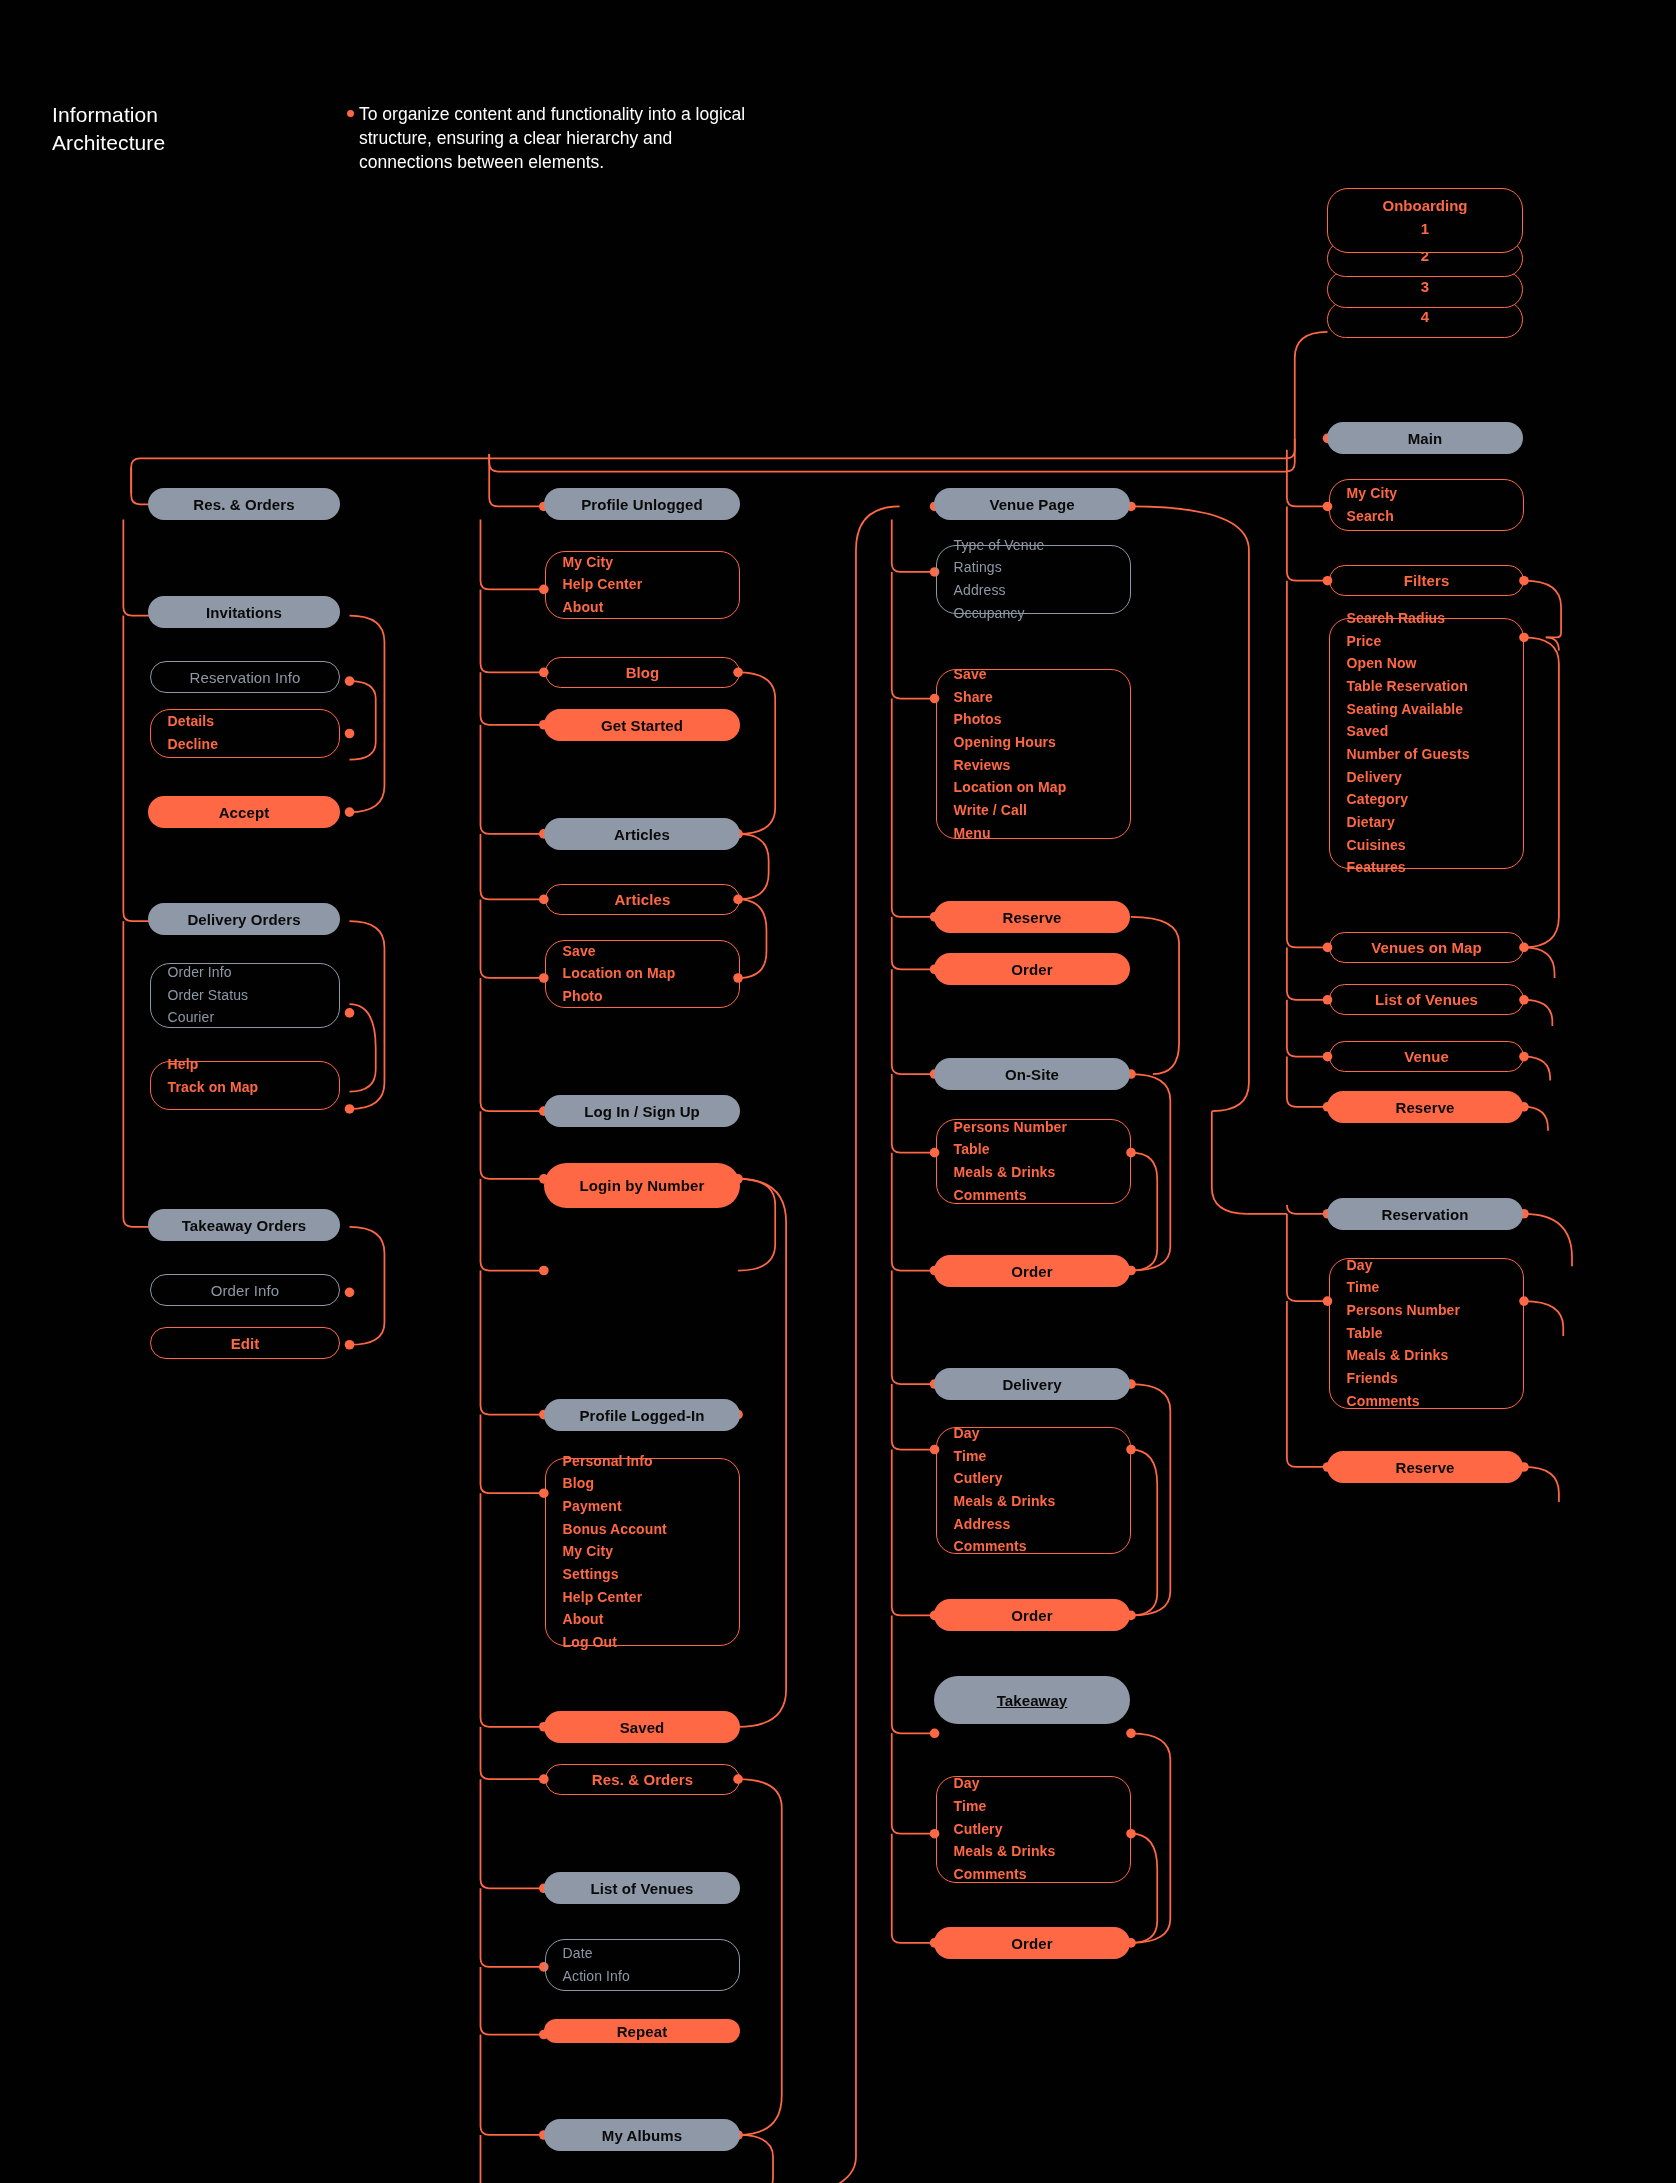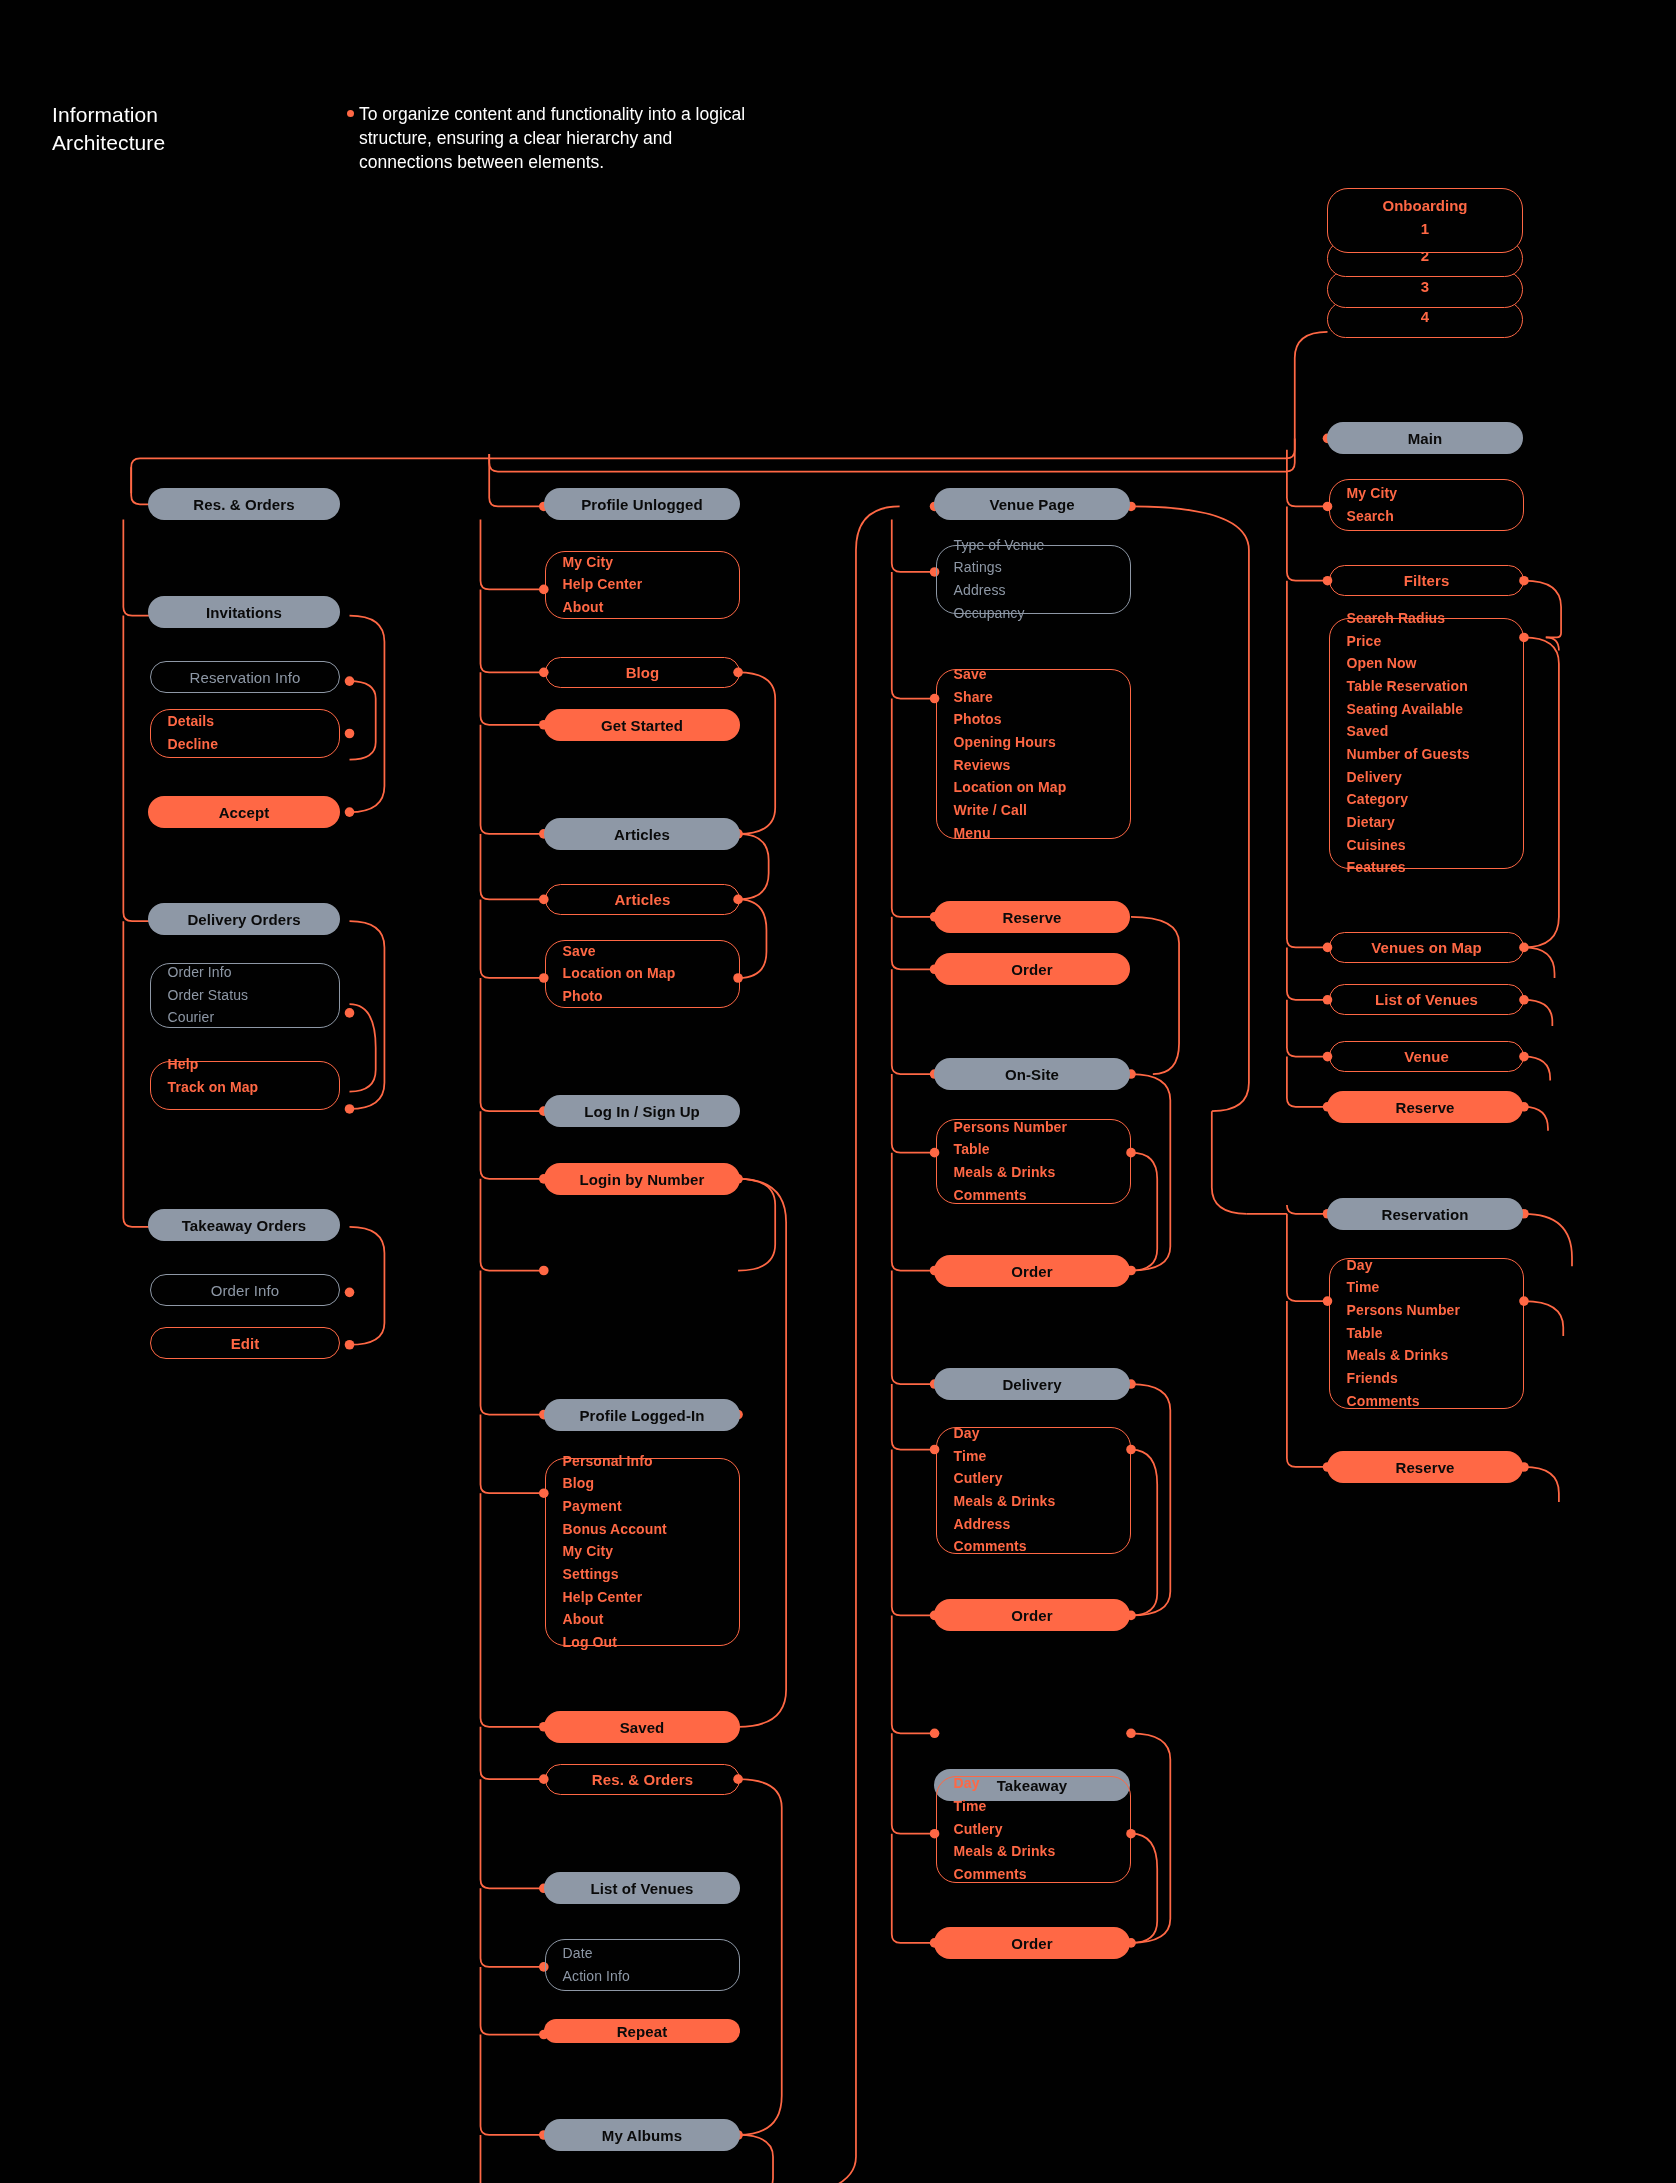--- a/index.html
+++ b/index.html
@@ -340,21 +340,21 @@
   <div class="card c-oline" style="left:545px;top:940px;width:195px;height:68px;">
     <div class="li">Save</div>
     <div class="li">Location on Map</div>
     <div class="li">Photo</div>
   </div>
 
   <div class="node n-grey" style="left:544px;top:1095px;width:196px;height:32px;">
     <span>Log In / Sign Up</span>
   </div>
 
-  <div class="node n-orange" style="left:544px;top:1163px;width:196px;height:32px;">
+  <div class="node n-orange" style="left:544px;top:1163px;width:196px;height:45px;">
     <span>Login by Number</span>
   </div>
 
 
   <div class="node n-grey" style="left:544px;top:1399px;width:196px;height:32px;">
     <span>Profile Logged-In</span>
   </div>
 
   <div class="card c-oline" style="left:545px;top:1458px;width:195px;height:188px;">
     <div class="li">Personal Info</div>
@@ -448,21 +448,21 @@
     <div class="li">Cutlery</div>
     <div class="li">Meals &amp; Drinks</div>
     <div class="li">Address</div>
     <div class="li">Comments</div>
   </div>
 
   <div class="node n-orange" style="left:934px;top:1599px;width:196px;height:32px;">
     <span>Order</span>
   </div>
 
-  <div class="node n-grey" style="left:934px;top:1769px;width:196px;height:32px;">
+  <div class="node n-grey" style="left:934px;top:1676px;width:196px;height:48px;text-decoration:underline;">
     <span>Takeaway</span>
   </div>
 
   <div class="card c-oline" style="left:936px;top:1776px;width:195px;height:107px;">
     <div class="li">Day</div>
     <div class="li">Time</div>
     <div class="li">Cutlery</div>
     <div class="li">Meals &amp; Drinks</div>
     <div class="li">Comments</div>
   </div>

